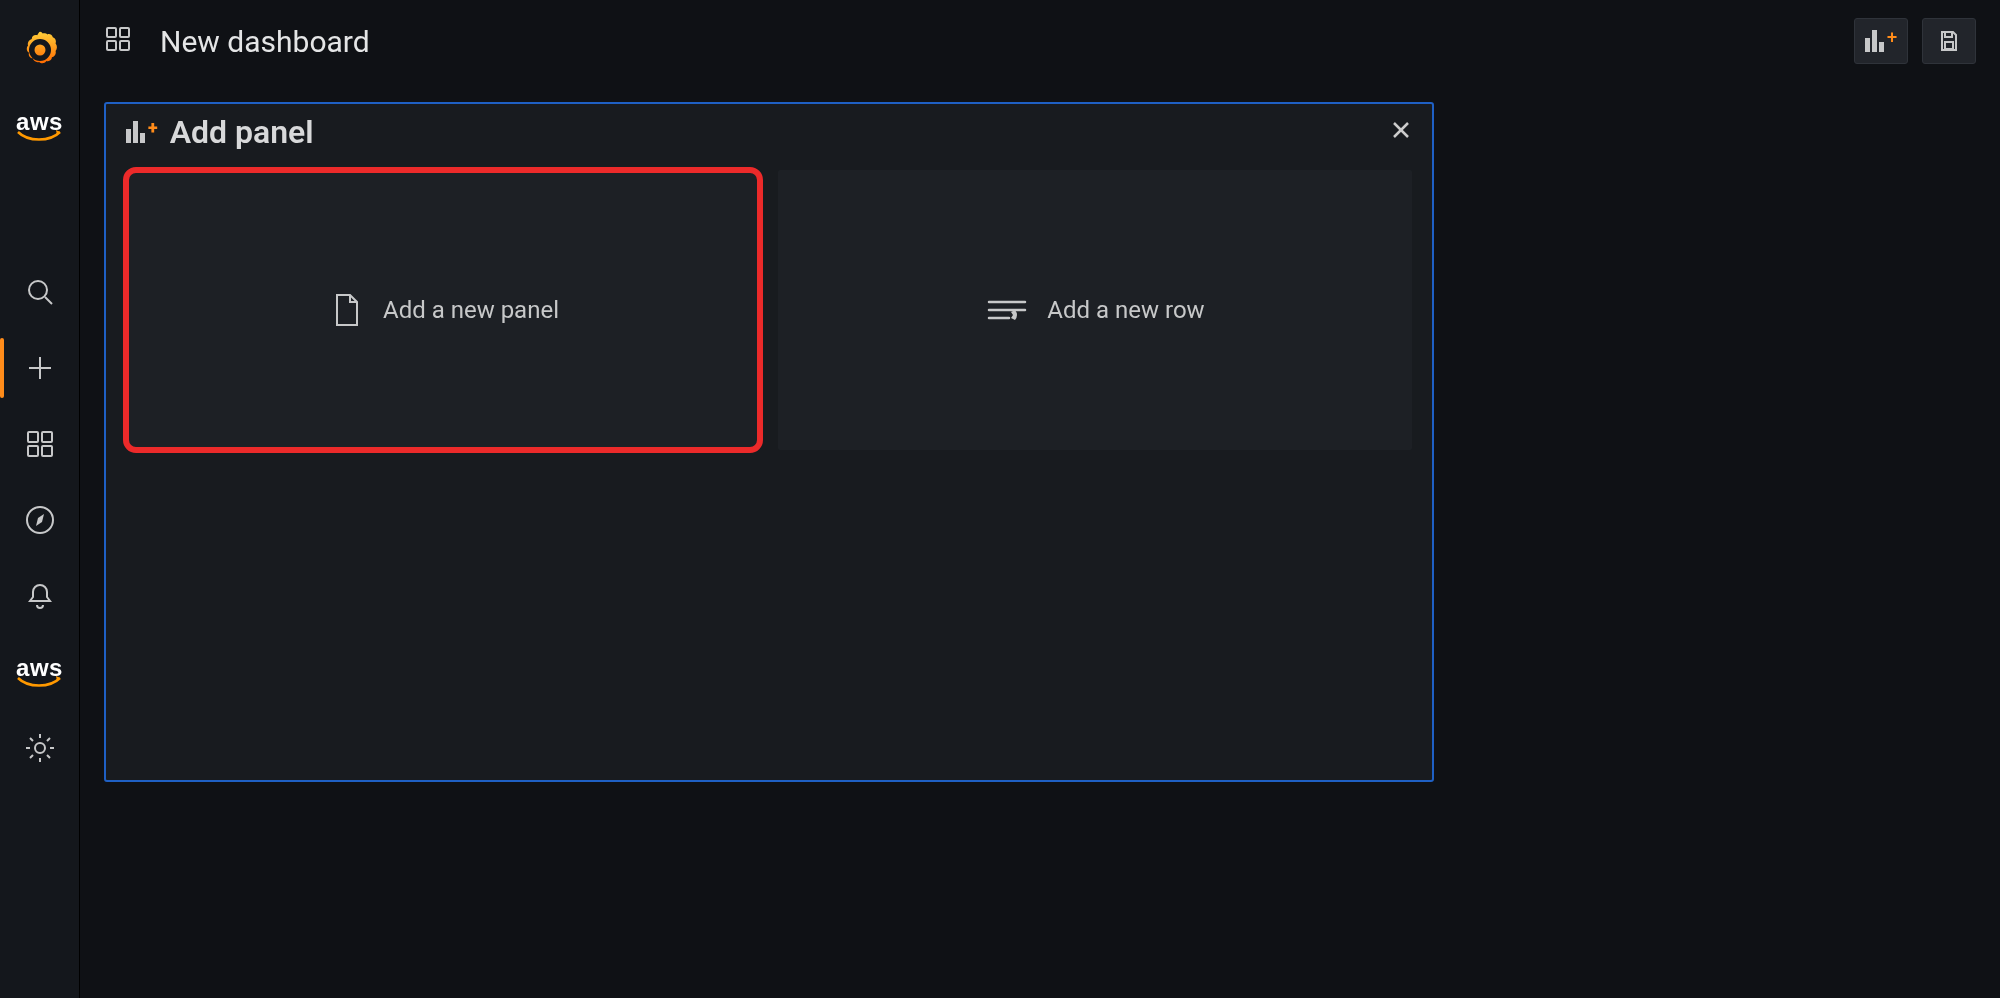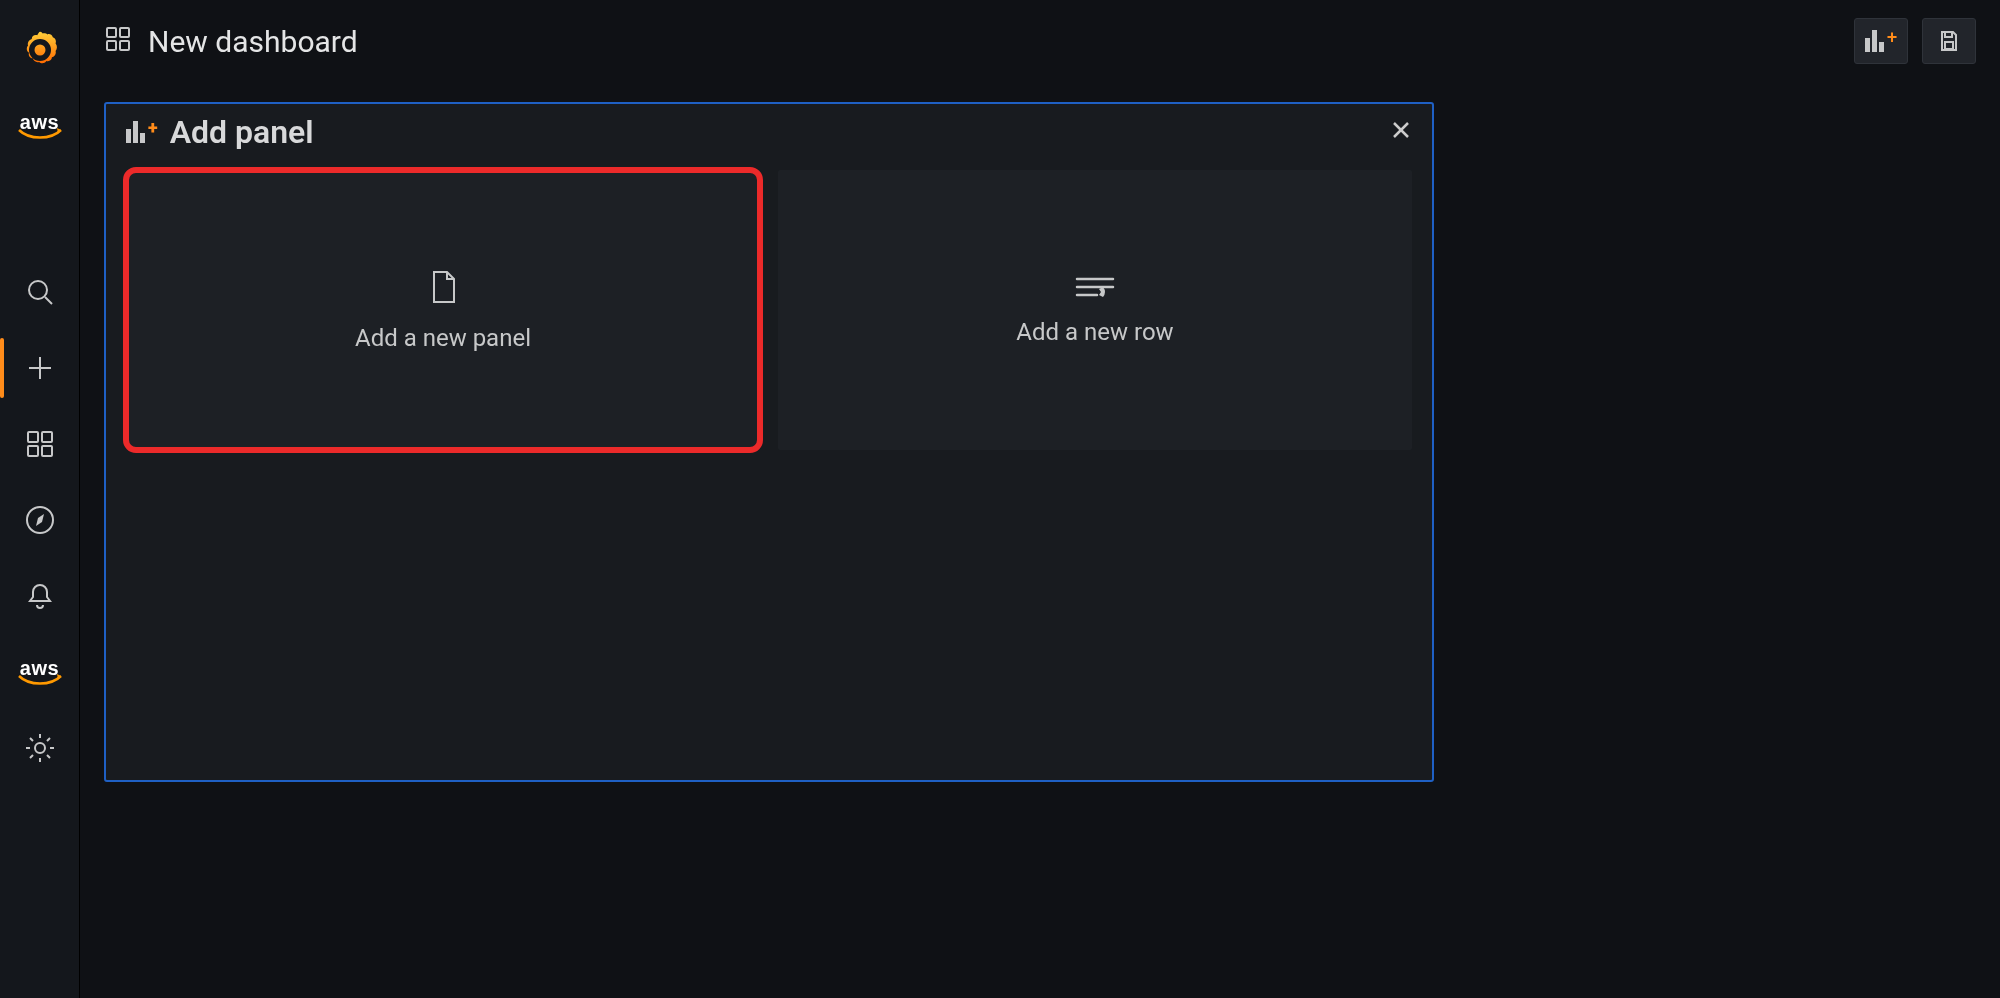--- a/index.html
+++ b/index.html
@@ -21,31 +21,31 @@
   
   .leftnav{
     position:absolute;left:0;top:0;width:80px;height:100%;
     background:#14171c;border-right:1px solid #000;
     display:flex;flex-direction:column;align-items:center;
     padding-top:12px;gap:0;
   }
   .leftnav .slot{width:80px;height:76px;display:flex;align-items:center;justify-content:center;position:relative;}
   .leftnav .slot.active::before{content:"";position:absolute;left:0;top:8px;bottom:8px;width:4px;background:var(--orange);border-radius:2px;}
   .nav-icon{stroke:var(--icon);fill:none;stroke-width:2;}
-  .aws-logo{color:#fff;font-family:Arial,sans-serif;font-weight:700;font-size:20px;letter-spacing:.5px;text-align:center;line-height:1;}
+  .aws-logo{color:#fff;font-family:Arial,sans-serif;font-weight:700;font-size:24px;letter-spacing:.5px;text-align:center;line-height:1;}
   .aws-logo .smile{display:block;margin-top:-4px;}
   
   .grafana-swirl{width:44px;height:44px;}
   
   .topbar{
     position:absolute;left:80px;top:0;right:0;height:82px;
     display:flex;align-items:center;padding:0 24px;
     background:var(--bg-top);
   }
-  .breadcrumb{display:flex;align-items:center;gap:16px;}
+  .breadcrumb{display:flex;align-items:center;gap:28px;}
   .dash-icon svg{stroke:var(--icon);}
   .page-title{font-size:30px;font-weight:400;color:#e4e5e6;}
   .topbar-actions{margin-left:auto;display:flex;gap:14px;}
   .iconbtn{
     width:54px;height:46px;border:1px solid var(--btn-border);
     background:var(--btn-bg);border-radius:3px;
     display:flex;align-items:center;justify-content:center;cursor:pointer;
   }
   
   .main{position:absolute;left:80px;top:82px;right:0;bottom:0;background:var(--bg);padding:20px 24px;}
@@ -55,21 +55,21 @@
   }
   .addpanel-header{
     height:56px;display:flex;align-items:center;gap:12px;padding:0 20px;
     color:var(--text);
   }
   .addpanel-header .title{font-size:32px;font-weight:600;}
   .addpanel-header .close{margin-left:auto;cursor:pointer;color:#ccc;}
   .cards-grid{display:grid;grid-template-columns:1fr 1fr;grid-auto-rows:280px;gap:18px;padding:10px 20px 20px 20px;}
   .card{
     background:var(--bg-card);border-radius:2px;
-    display:flex;flex-direction:column;align-items:center;justify-content:center;
+    display:flex;flex-direction:row;align-items:center;justify-content:center;
     gap:18px;cursor:pointer;color:var(--text-dim);
   }
   .card .lbl{font-size:24px;}
   .card.highlight{outline:6px solid var(--red);outline-offset:-3px;border-radius:10px;}
   
   .bars-plus{display:inline-flex;align-items:flex-end;gap:2px;}
   .bars-plus .b{width:5px;background:#c7c8c9;display:inline-block;}
   .bars-plus .b1{height:14px;} .bars-plus .b2{height:22px;} .bars-plus .b3{height:10px;}
   .bars-plus .plus{color:var(--orange);font-weight:900;font-size:18px;line-height:10px;margin-left:1px;position:relative;top:-10px;}
 </style>

